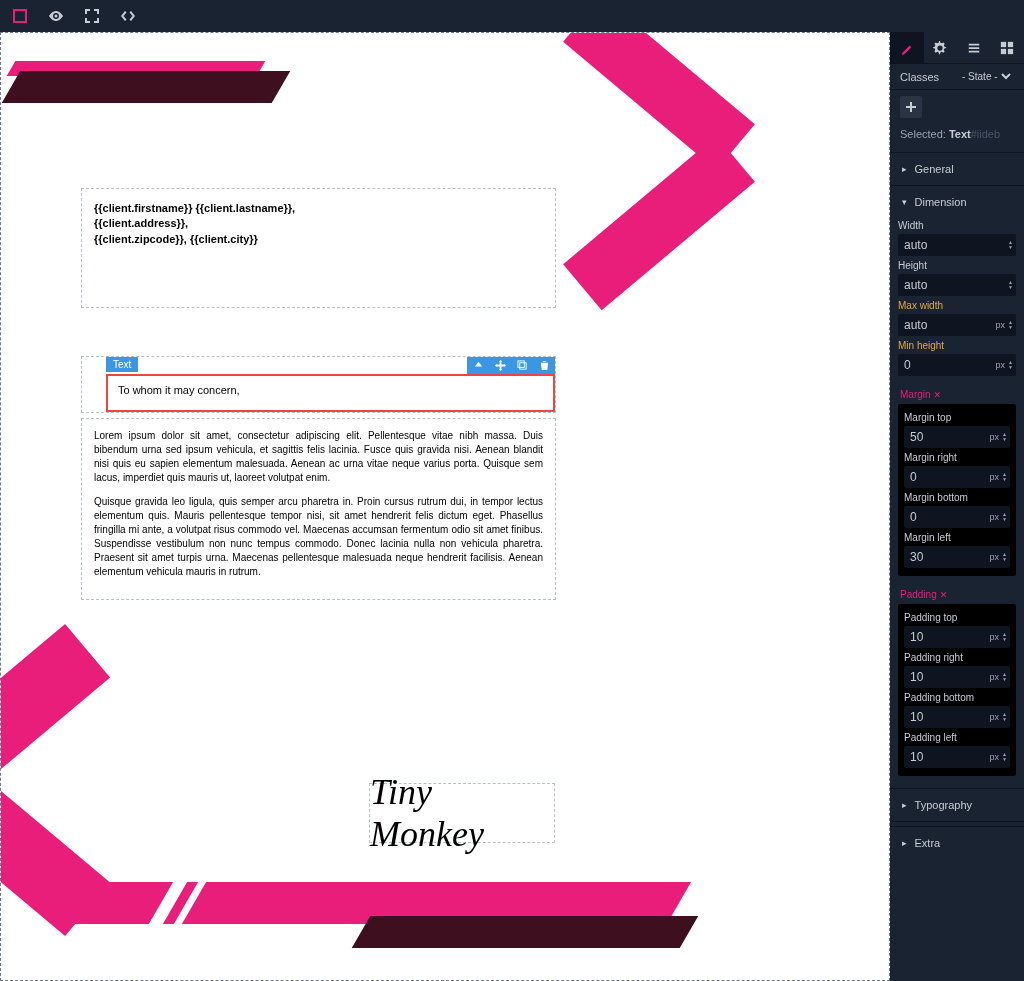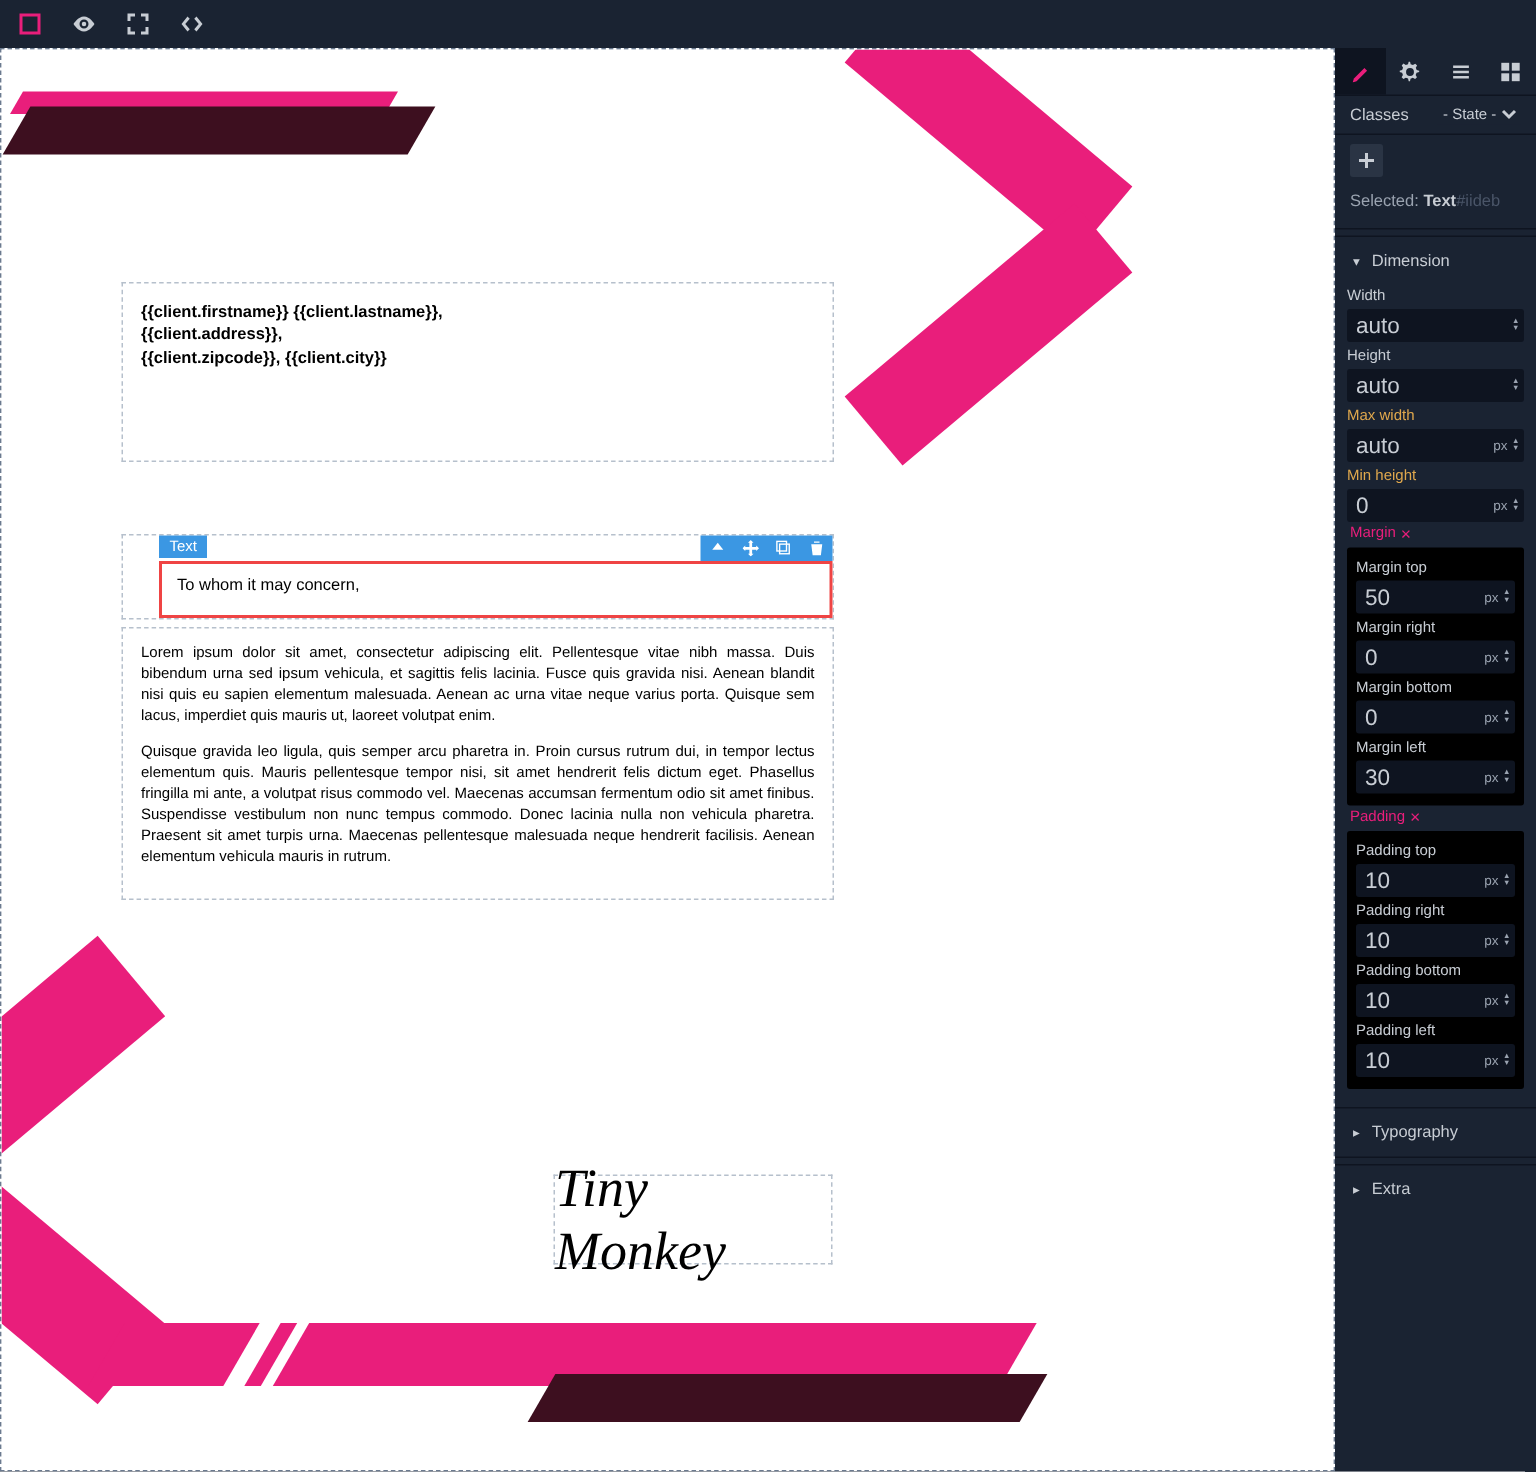--- a/index.html
+++ b/index.html
@@ -133,25 +133,25 @@
 .section-header { display:flex; align-items:center; padding:8px 12px; cursor:pointer; gap:8px;}
 .section-header .caret { font-size:9px;}
 .section-header.collapsed .caret::before { content:"▸";}
 .section-header.expanded .caret::before { content:"▾";}
 .section-content { padding:4px 8px 10px;}
 
 .field-grid { display:flex; flex-wrap:wrap; gap:4px 6px;}
 .field { flex:1 1 45%; min-width:68px;}
 .field label { display:block; font-size:10px; margin-bottom:3px; color:#c8cdd4;}
 .field label.accent { color:#e0a84d;}
-.subsection-label { color:#e91e7b; display:flex; align-items:flex-end; gap:3px; padding:2px 2px 4px; font-size:10px;}
+.subsection-label { color:#e91e7b; display:flex; align-items:flex-end; gap:3px; padding:13px 2px 4px; font-size:10px;}
 .subsection-label .x { font-size:9px;}
 .sub-box { background:#000000; padding:8px 6px; border-radius:2px;}
 .input-group { display:flex; align-items:center; background:#0e1420; border-radius:2px; height:22px;}
-.input-group input { flex:1; background:transparent; border:none; color:#c8cdd4; font-size:15px; padding:0 6px; width:100%; min-width:0; outline:none;}
+.input-group input { flex:1; background:transparent; border:none; color:#c8cdd4; font-size:12px; padding:0 6px; width:100%; min-width:0; outline:none;}
 .input-group .unit { font-size:9px; color:#9aa3b0; padding:0 3px;}
 .input-group .stepper { display:flex; flex-direction:column; padding-right:3px;}
 .input-group .stepper span { font-size:5px; line-height:5px; color:#9aa3b0; cursor:pointer;}
 
 .separator { height:1px; background:#0e1420; margin:2px 0;}
 </style>
 </head>
 <body>
 
 <div class="toolbar">
@@ -273,20 +273,24 @@
       <svg width="10" height="10" viewBox="0 0 10 10" fill="#c8cdd4">
           <path d="M4 0h2v4h4v2H6v4H4V6H0V4h4z"></path>
         </svg>
     </div>
     <div class="selected-row">
       <span>Selected:</span>
       <b>Text</b><span class="hash">#iideb</span>
     </div>
     <div class="separator"></div>
 
+    <div class="section-header collapsed">
+      <span class="caret"></span>
+      <span>General</span>
+    </div>
     <div class="separator"></div>
 
     <div class="section-header expanded">
       <span class="caret"></span>
       <span>Dimension</span>
     </div>
     <div class="section-content">
       <div class="field-grid">
         <div class="field">
           <label>Width</label>

